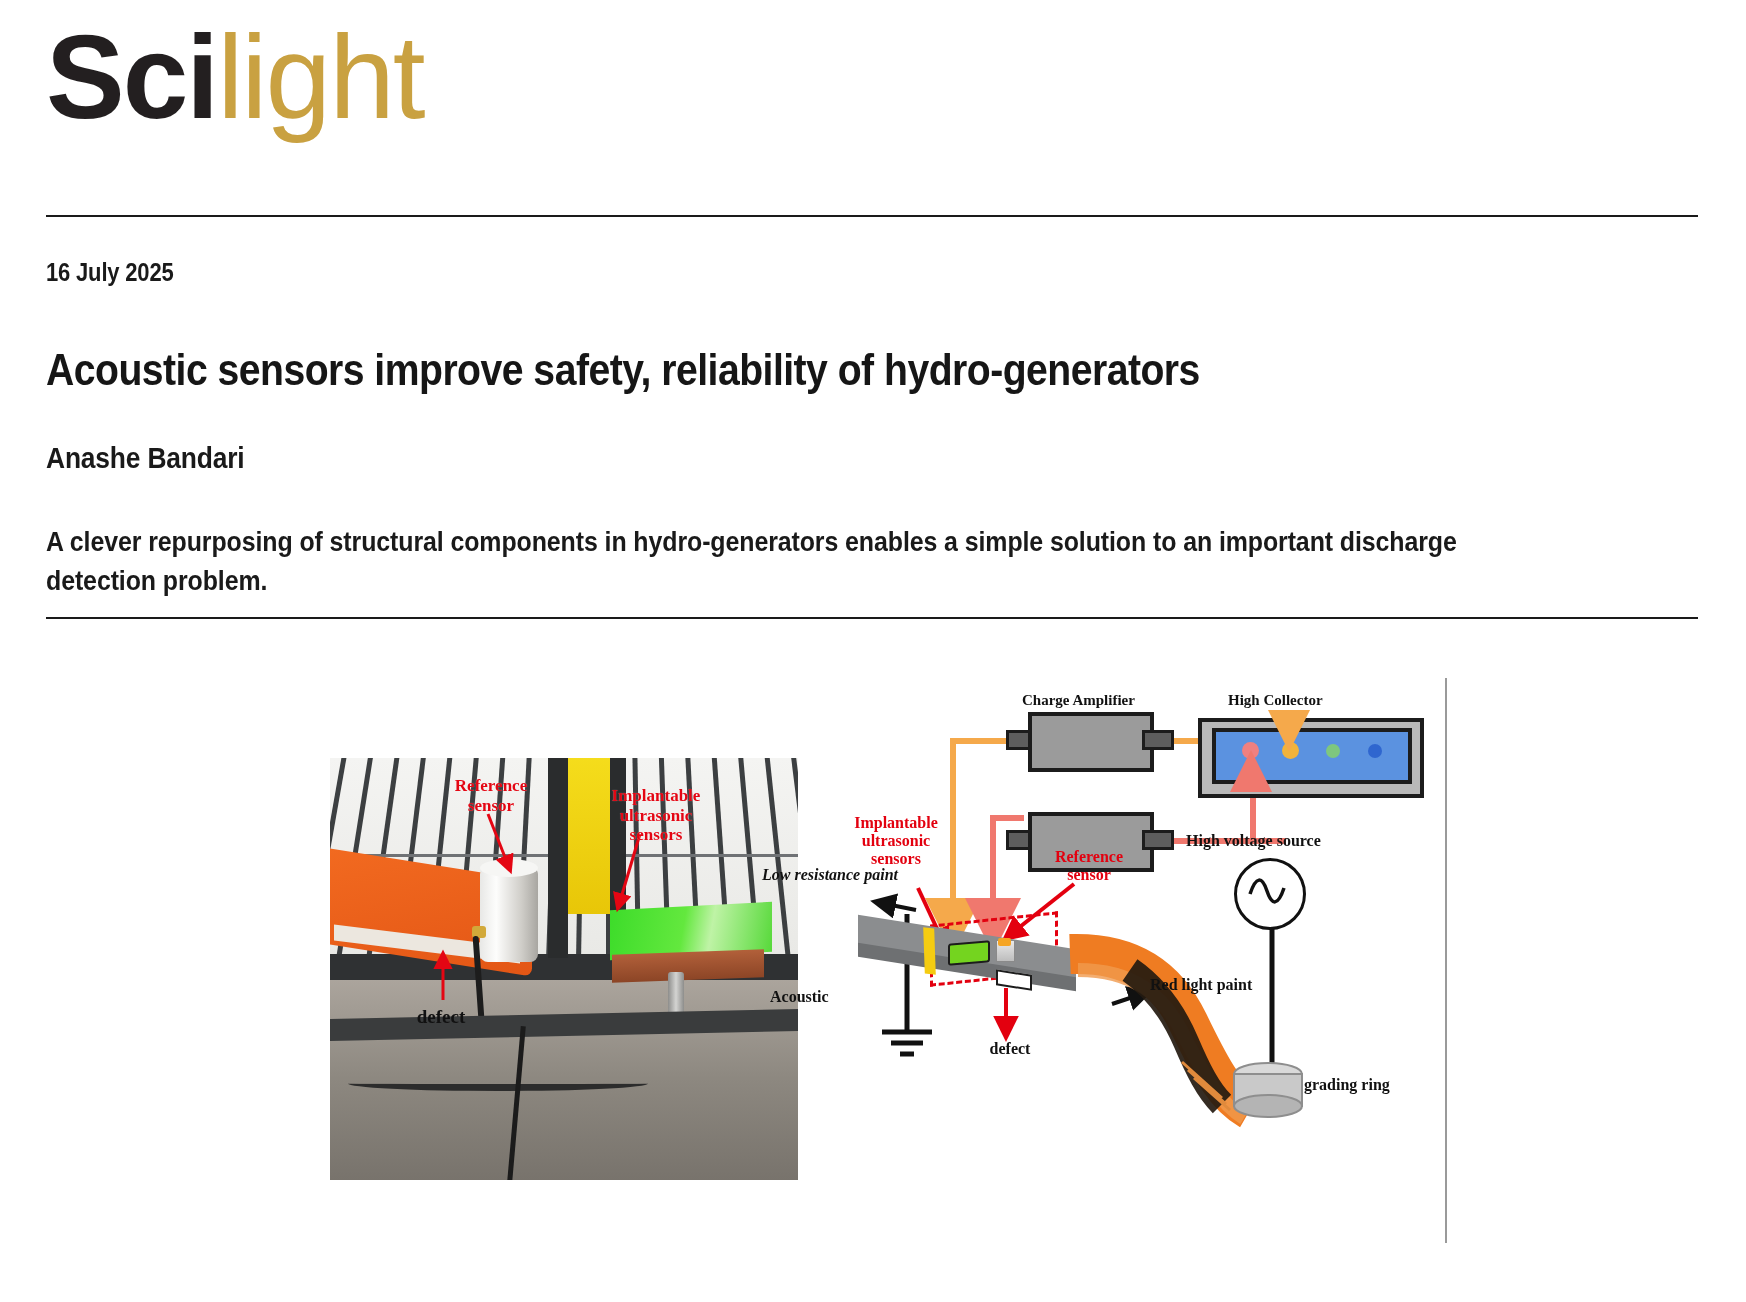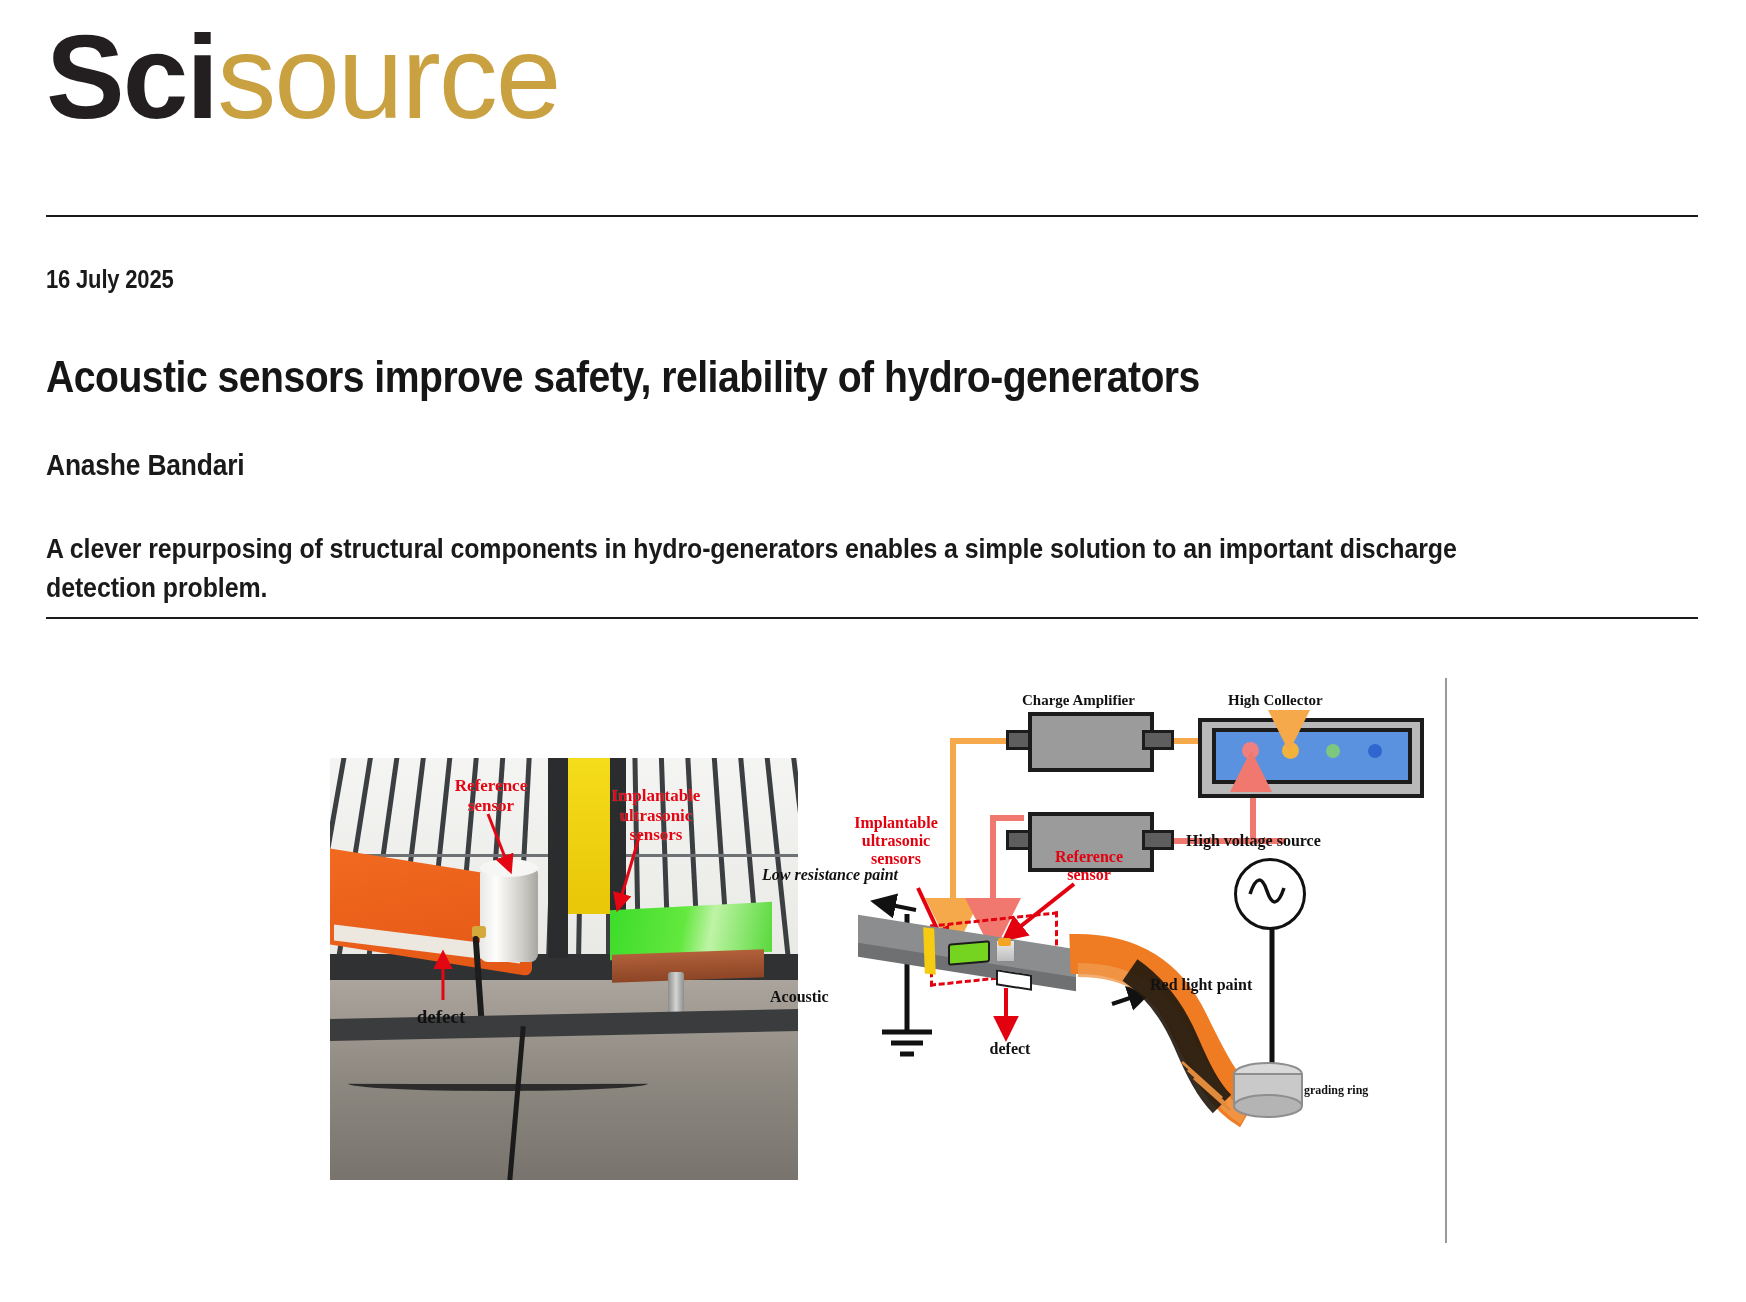--- a/index.html
+++ b/index.html
@@ -57,21 +57,20 @@
   }
   .rule-top { top: 215px; }
   .rule-bottom { top: 617px; }
 
   
   .article {
     position: absolute;
     left: 46px;
     top: 258px;
     width: 1620px;
-    margin-top: 7px;
   }
   .date {
     font-family: "Liberation Sans Narrow", "Liberation Sans", sans-serif;
     font-weight: 700;
     font-size: 25px;
     letter-spacing: -0.2px;
     color: #1a1a1a;
     margin: 0 0 58px 0;
     transform: scaleX(0.88);
     transform-origin: left center;
@@ -311,21 +310,21 @@
     background: #fff;
   }
 </style>
 </head>
 <body>
 
 <div class="page">
 
   <div class="masthead">
     <div class="logo">
-      <span class="sci">Sci</span><span class="light">source</span>
+      <span class="sci">Sci</span><span class="light">light</span>
     </div>
   </div>
 
   <div class="rule rule-top"></div>
 
   <div class="article">
     <p class="date">16 July 2025</p>
     <h1 class="headline">Acoustic sensors improve safety, reliability of hydro-generators</h1>
     <p class="author">Anashe Bandari</p>
     <p class="standfirst">A clever repurposing of structural components in hydro-generators enables a simple solution to an important discharge detection problem.</p>
@@ -493,17 +492,17 @@
         <path d="M16,36 C22,18 28,18 33,33 C38,48 44,48 50,30" stroke="#111" stroke-width="3.5" fill="none"></path>
       </svg>
 
       <div class="sch-label red" style="left:14px; top:144px; width:104px; font-size:16px; text-align:center;">Implantable ultrasonic sensors</div>
       <div class="sch-label red" style="left:212px; top:178px; width:94px; font-size:16px; text-align:center;">Reference sensor</div>
       <div class="sch-label" style="left:-68px; top:196px; width:136px; font-size:16px; text-align:left;font-style:italic;">Low resistance paint</div>
       <div class="sch-label" style="left:-60px; top:318px; width:118px; font-size:16px;">Acoustic</div>
       <div class="sch-label" style="left:140px; top:370px; width:80px; font-size:16px; text-align:center;">defect</div>
       <div class="sch-label" style="left:320px; top:306px; width:132px; font-size:16px;">Red light paint</div>
       <div class="sch-label" style="left:356px; top:162px; width:200px; font-size:16px;">High voltage source</div>
-      <div class="sch-label" style="left:474px; top:406px; width:120px; font-size:12px;margin-top:8px;">grading ring</div>
+      <div class="sch-label" style="left:474px; top:406px; width:120px; font-size:16px;">grading ring</div>
     </div>
 
   </div>
 </div>
 
 </body></html>

